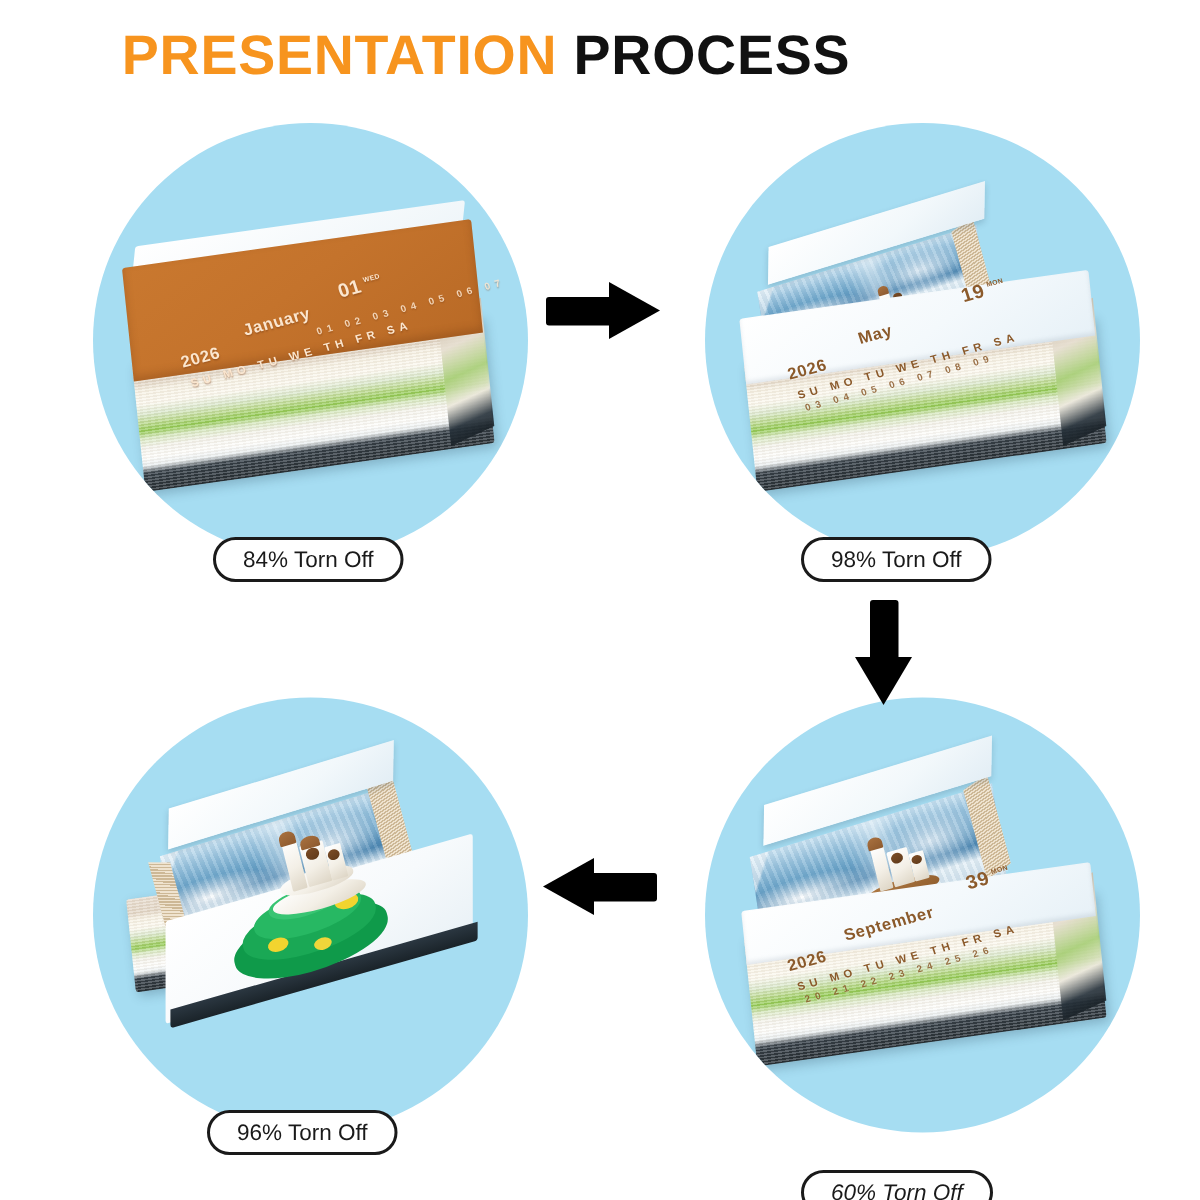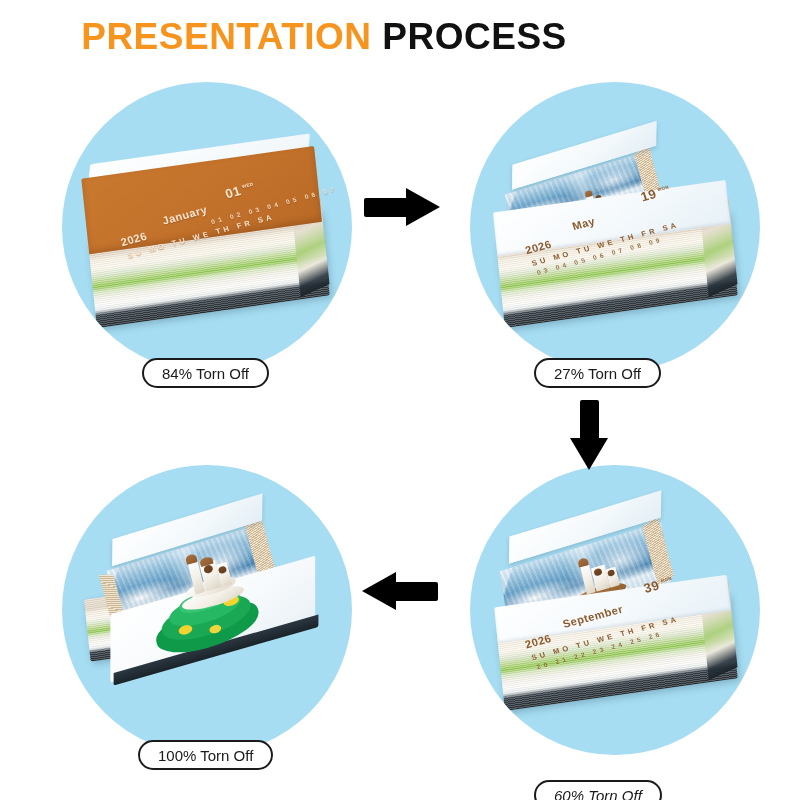--- a/index.html
+++ b/index.html
@@ -279,21 +279,21 @@
           <div class="cal-row cal-month" style="left:78px; top:14px;">May</div>
           <div class="cal-row cal-big" style="left:152px; top:2px;">19</div>
           <div class="cal-row cal-sub" style="left:170px; top:4px;">MON</div>
           <div class="cal-row cal-days" style="left:28px; top:41px;">SU  MO  TU  WE  TH  FR  SA</div>
           <div class="cal-row cal-nums" style="left:30px; top:52px;">03  04  05  06  07  08  09</div>
         </div>
       </div>
     </div>
   </div>
 </div>
-<div class="pill pill-tr">27% Torn Off</div>
+<div class="pill pill-tr">98% Torn Off</div>
 
 <div class="panel panel-br">
   <div class="circle">
     <div class="block">
       <div class="stack"></div>
       <div class="side"></div>
 
       <div class="scene-wall" style="left:10px; top:-2px; width:168px; height:62px; transform: rotate(-9deg) skewX(-6deg);"></div>
       <div class="fibre" style="left:160px; top:-18px; width:18px; height:62px; transform: rotate(-9deg) skewY(-18deg);"></div>
       <div class="lid" style="left:20px; top:-34px; width:158px; height:26px; transform: rotate(-9deg) skewX(-16deg);"></div>
@@ -355,21 +355,21 @@
         <i style="left:29px; top:10px; width:16px; height:28px;"></i>
         <i style="left:45px; top:15px; width:11px; height:23px;"></i>
         <i class="t" style="left:17px; top:-2px; width:11px; height:9px;"></i>
         <i class="t" style="left:30px; top:5px;  width:13px; height:8px;"></i>
         <i class="d" style="left:32px; top:13px; width:9px;  height:8px;"></i>
         <i class="d" style="left:46px; top:18px; width:8px;  height:7px;"></i>
       </div>
     </div>
   </div>
 </div>
-<div class="pill pill-bl">100% Torn Off</div>
+<div class="pill pill-bl">96% Torn Off</div>
 
 <div class="arrow arrow-right">
   <span class="bar"></span>
   <span class="head"></span>
 </div>
 <div class="arrow arrow-down">
   <span class="bar"></span>
   <span class="head"></span>
 </div>
 <div class="arrow arrow-left">

